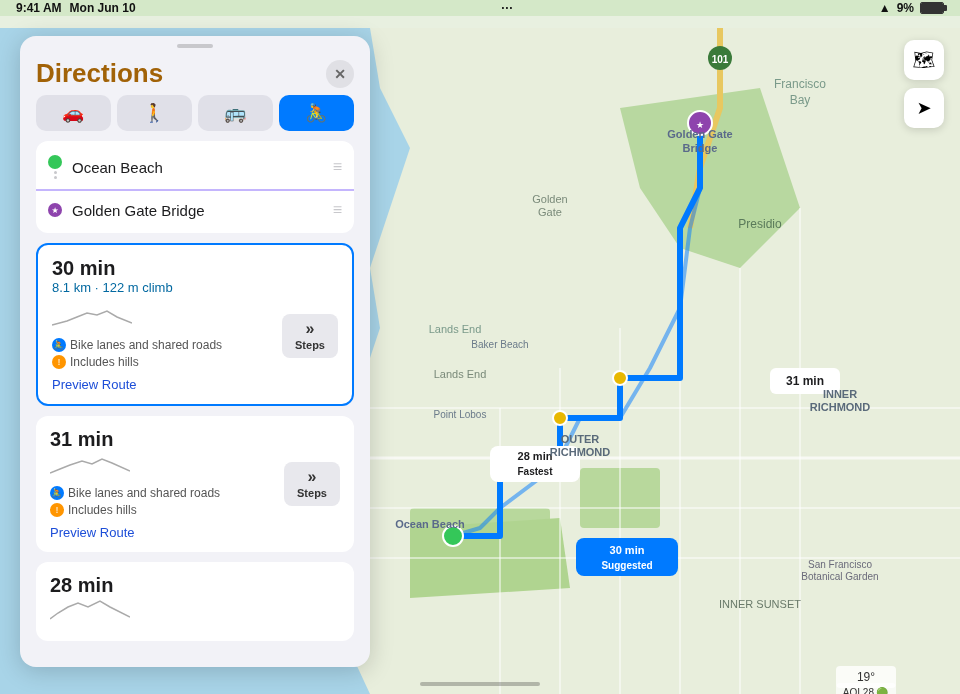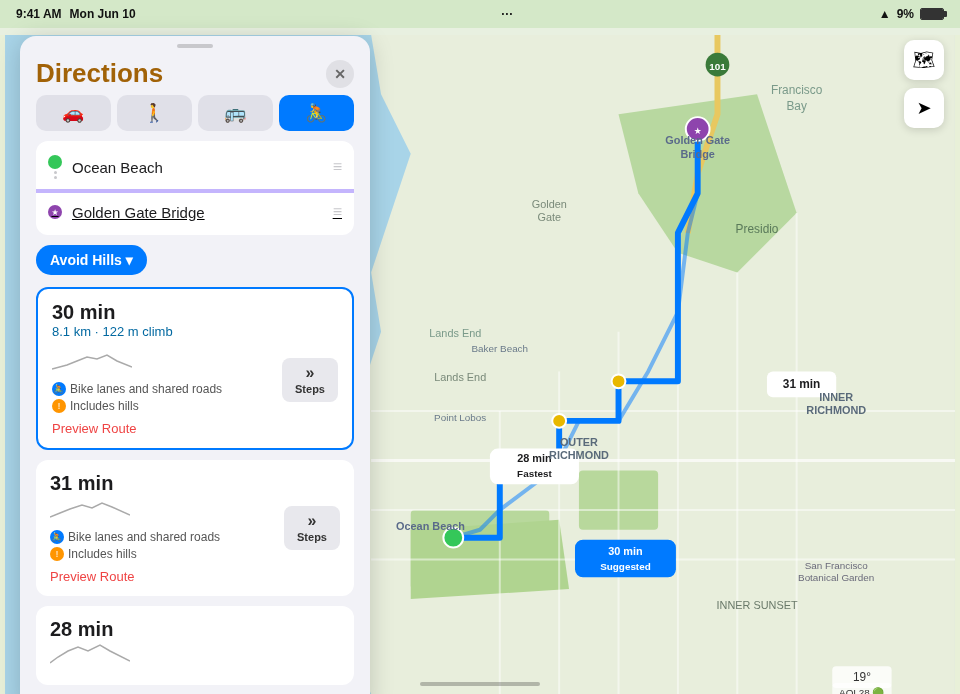--- a/index.html
+++ b/index.html
@@ -9,21 +9,21 @@
       overflow: hidden;
       font-family: -apple-system, 'SF Pro Display', 'Helvetica Neue', Arial, sans-serif;
       position: relative;
       background: #e8f0e0;
     }
 
     
     .status-bar {
       position: absolute;
       top: 0; left: 0; right: 0;
-      height: 28px;
+      height: 16px;
       background: #d4e8c8;
       display: flex;
       align-items: center;
       justify-content: space-between;
       padding: 0 16px;
       z-index: 100;
       font-size: 12px;
       font-weight: 600;
       color: #111;
     }
@@ -51,21 +51,20 @@
       background: #333;
       border-radius: 1px;
     }
 
     
     .map-container {
       position: absolute;
       top: 28px; left: 0; right: 0; bottom: 0;
       background: #e8f0d8;
       overflow: hidden;
-      margin-top: 7px;
     }
 
     
     .map-svg {
       width: 100%;
       height: 100%;
       position: absolute;
       top: 0; left: 0;
     }
 
@@ -145,22 +144,21 @@
     }
 
     .route-input-row {
       display: flex;
       align-items: center;
       padding: 10px 12px;
       gap: 10px;
     }
 
     .route-input-row + .route-input-row {
-      border-top: 4px solid #c4b5fd;
-      text-decoration: underline;
+      border-top: 2px solid #c4b5fd;
     }
 
     .route-dot {
       width: 14px; height: 14px;
       border-radius: 50%;
       flex-shrink: 0;
     }
     .route-dot.origin { background: #34C759; }
     .route-dot.dest {
       background: #8e44ad;
@@ -288,21 +286,21 @@
       gap: 2px;
     }
 
     .steps-arrows {
       font-size: 16px;
       color: #333;
       line-height: 1;
     }
 
     .preview-route-link {
-      color: #ef4444;
+      color: #1d4ed8;
       font-size: 13px;
       font-weight: 500;
       margin-top: 8px;
       display: block;
       cursor: pointer;
     }
 
     
     .map-controls {
       position: absolute;
@@ -482,24 +480,20 @@
       <span class="route-input-text">Ocean Beach</span>
       <span class="route-handle">≡</span>
     </div>
     <div class="route-input-row">
       <div class="route-dot dest"></div>
       <span class="route-input-text">Golden Gate Bridge</span>
       <span class="route-handle">≡</span>
     </div>
   </div>
 
-  <button class="avoid-hills-btn">
-    <span>Avoid Hills</span>
-    <span>▾</span>
-  </button>
 
   <div class="route-card selected">
     <div class="route-time">30 min</div>
     <div class="route-details">8.1 km · 122 m climb</div>
     <div class="route-card-body">
       <div class="route-info">
         <svg class="route-elevation" viewBox="0 0 80 28">
           <polyline points="0,22 15,18 25,14 35,10 45,12 55,8 65,14 80,20" fill="none" stroke="#aaa" stroke-width="1.5"></polyline>
         </svg>
         <div class="route-tag">

